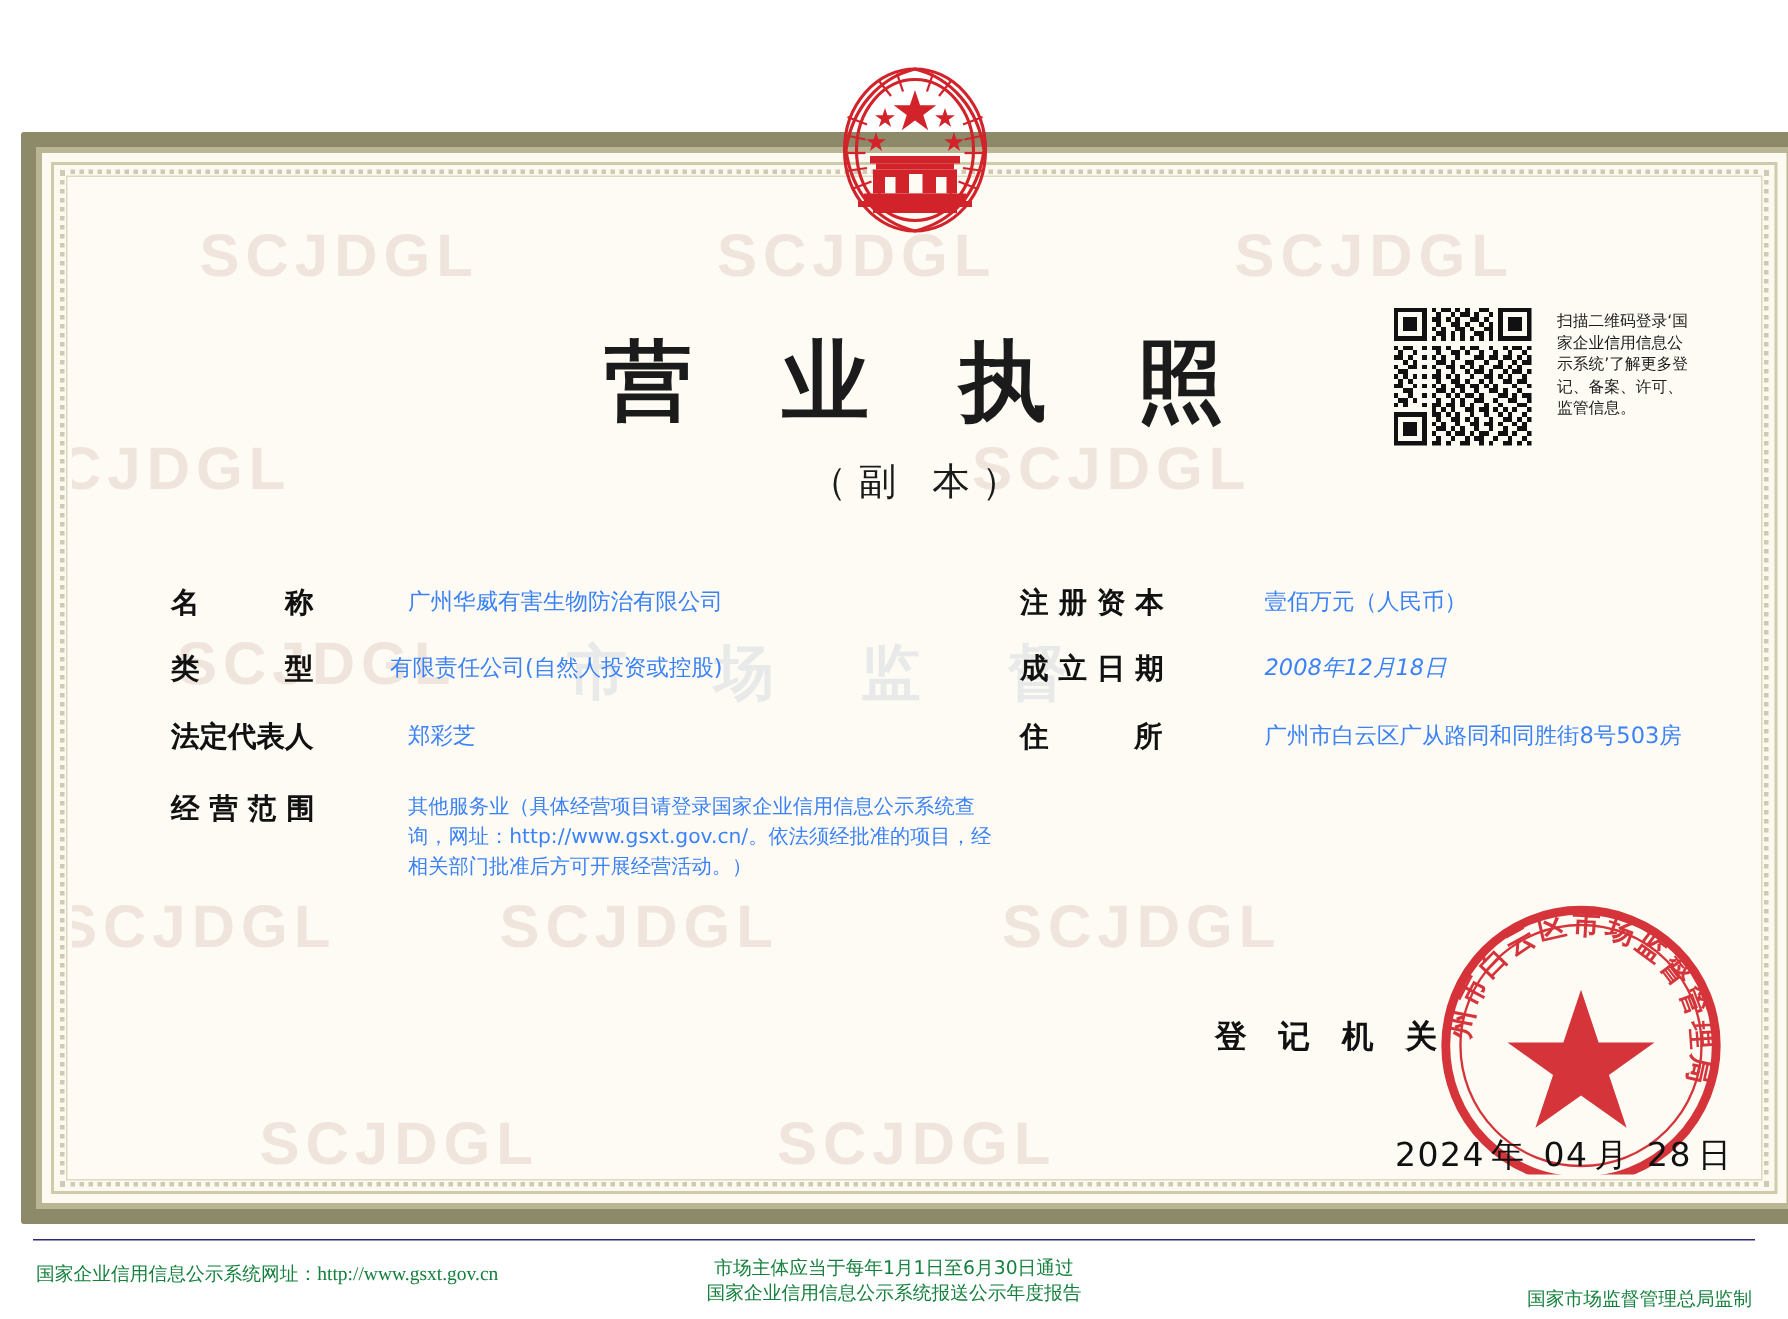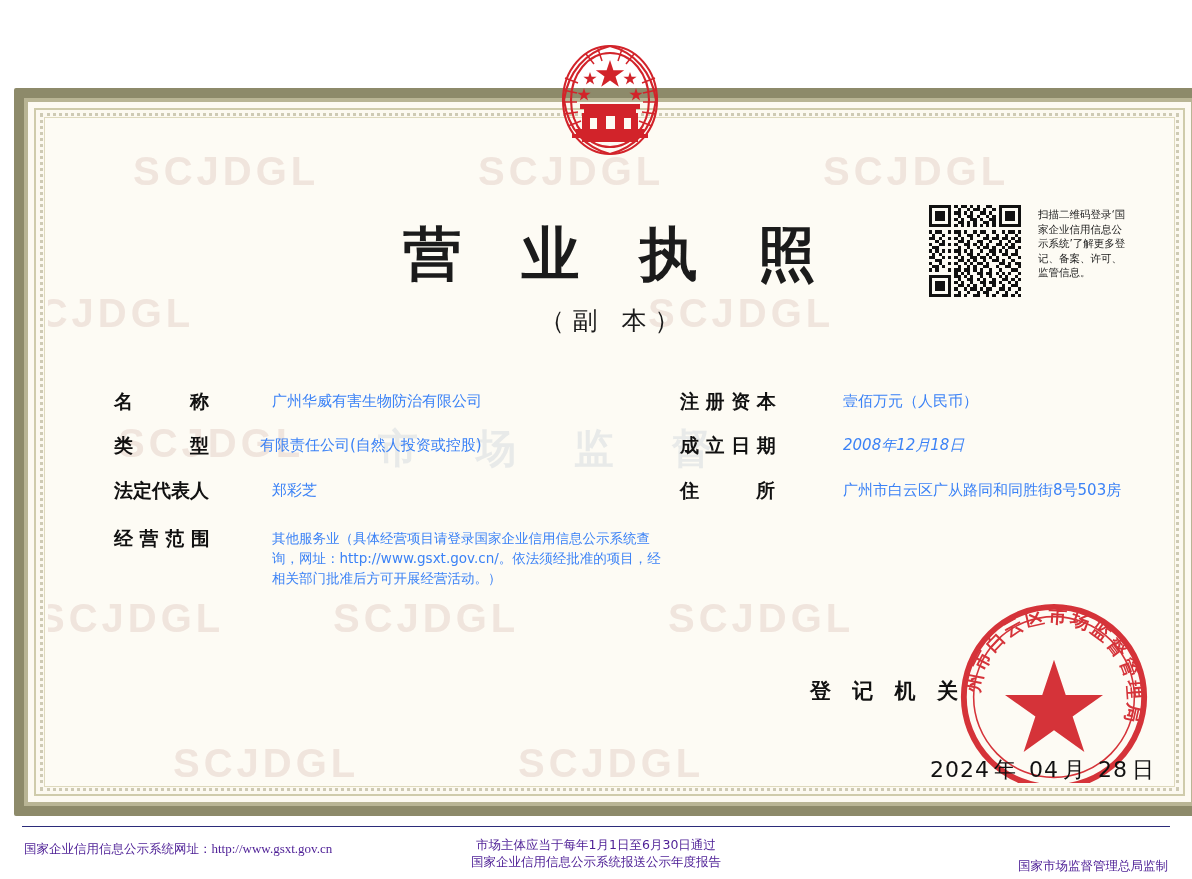--- a/index.html
+++ b/index.html
@@ -259,21 +259,21 @@
     position: absolute;
     left: 22px;
     right: 22px;
     top: 0;
     border-top: 1px solid #2b2b7a;
   }
   .foot {
     position: absolute;
     font-family: "DejaVu Sans", sans-serif;
     font-size: 12.5px;
-    color: #4c1d95;
+    color: #15803d;
     line-height: 17px;
   }
   #foot-left { left: 24px; top: 14px; white-space: nowrap; }
   #foot-left .url {
     font-family: "Liberation Serif", serif;
     font-size: 13px;
   }
   #foot-center { left: 0; right: 0; top: 10px; text-align: center; }
   #foot-right { right: 24px; top: 31px; white-space: nowrap; }
 </style>

